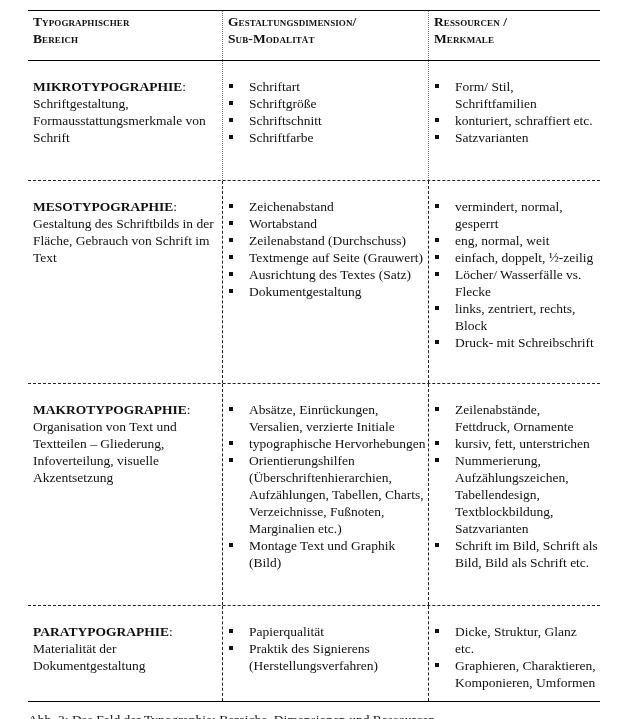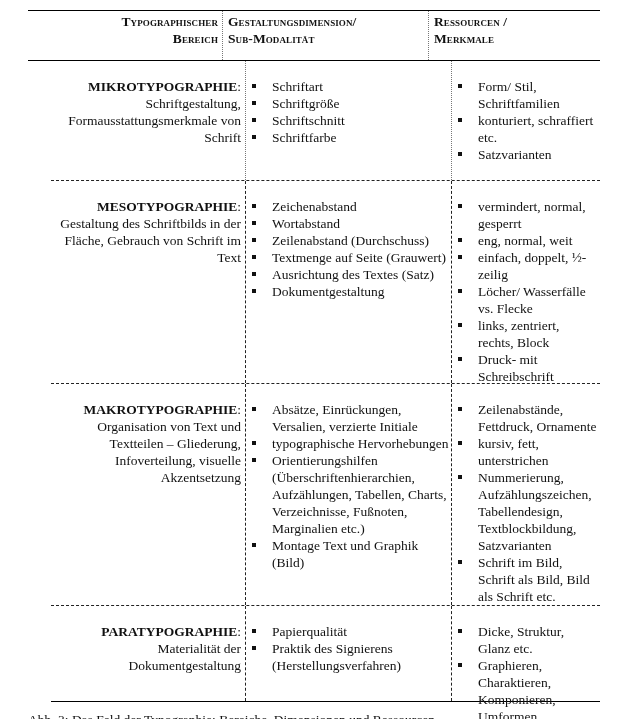--- a/index.html
+++ b/index.html
@@ -10,29 +10,29 @@
     font-size: 13.5px;
     line-height: 17px;
   }
   .tbl {
     position: absolute; left: 28px; top: 10px; width: 572px;
   }
   .rule-top { border-top: 1.5px solid #000; }
   .header {
     display: flex; height: 49px; border-bottom: 1.5px solid #000;
   }
-  .col1 { width: 194px; box-sizing: border-box; padding-left: 5px; padding-right: 4px; text-align: right; }
+  .col1 { width: 194px; box-sizing: border-box; padding-left: 5px; padding-right: 4px; }
   .col2 { width: 206px; box-sizing: border-box; border-left: 1px dotted #777; padding-left: 5px; padding-right: 2px; }
   .col3 { flex: 1; box-sizing: border-box; border-left: 1px dotted #777; padding-left: 5px; padding-right: 2px; }
   .header .col1, .header .col2, .header .col3 { padding-top: 2px; }
   .hdr {
     font-weight: bold; font-variant: small-caps; font-size: 13.5px; line-height: 17px;
     letter-spacing: 0.1px;
   }
-  .row { display: flex; margin-left: 23px; }
+  .row { display: flex; }
   .row .col1, .row .col2, .row .col3 { padding-top: 17px; }
   .row .col2, .row .col3 { border-left: 1.5px dashed #222; }
   .row.first .col2, .row.first .col3 { border-left: 1px dotted #777; }
   .row-sep { border-bottom: 1.5px dashed #222; }
   .row.last { border-bottom: 1.5px solid #000; }
   .cat-title { font-weight: bold; }
   ul { list-style: none; margin: 0; padding: 0; }
   li { position: relative; padding-left: 21px; }
   li::before {
     content: ""; position: absolute; left: 1px; top: 6px;

